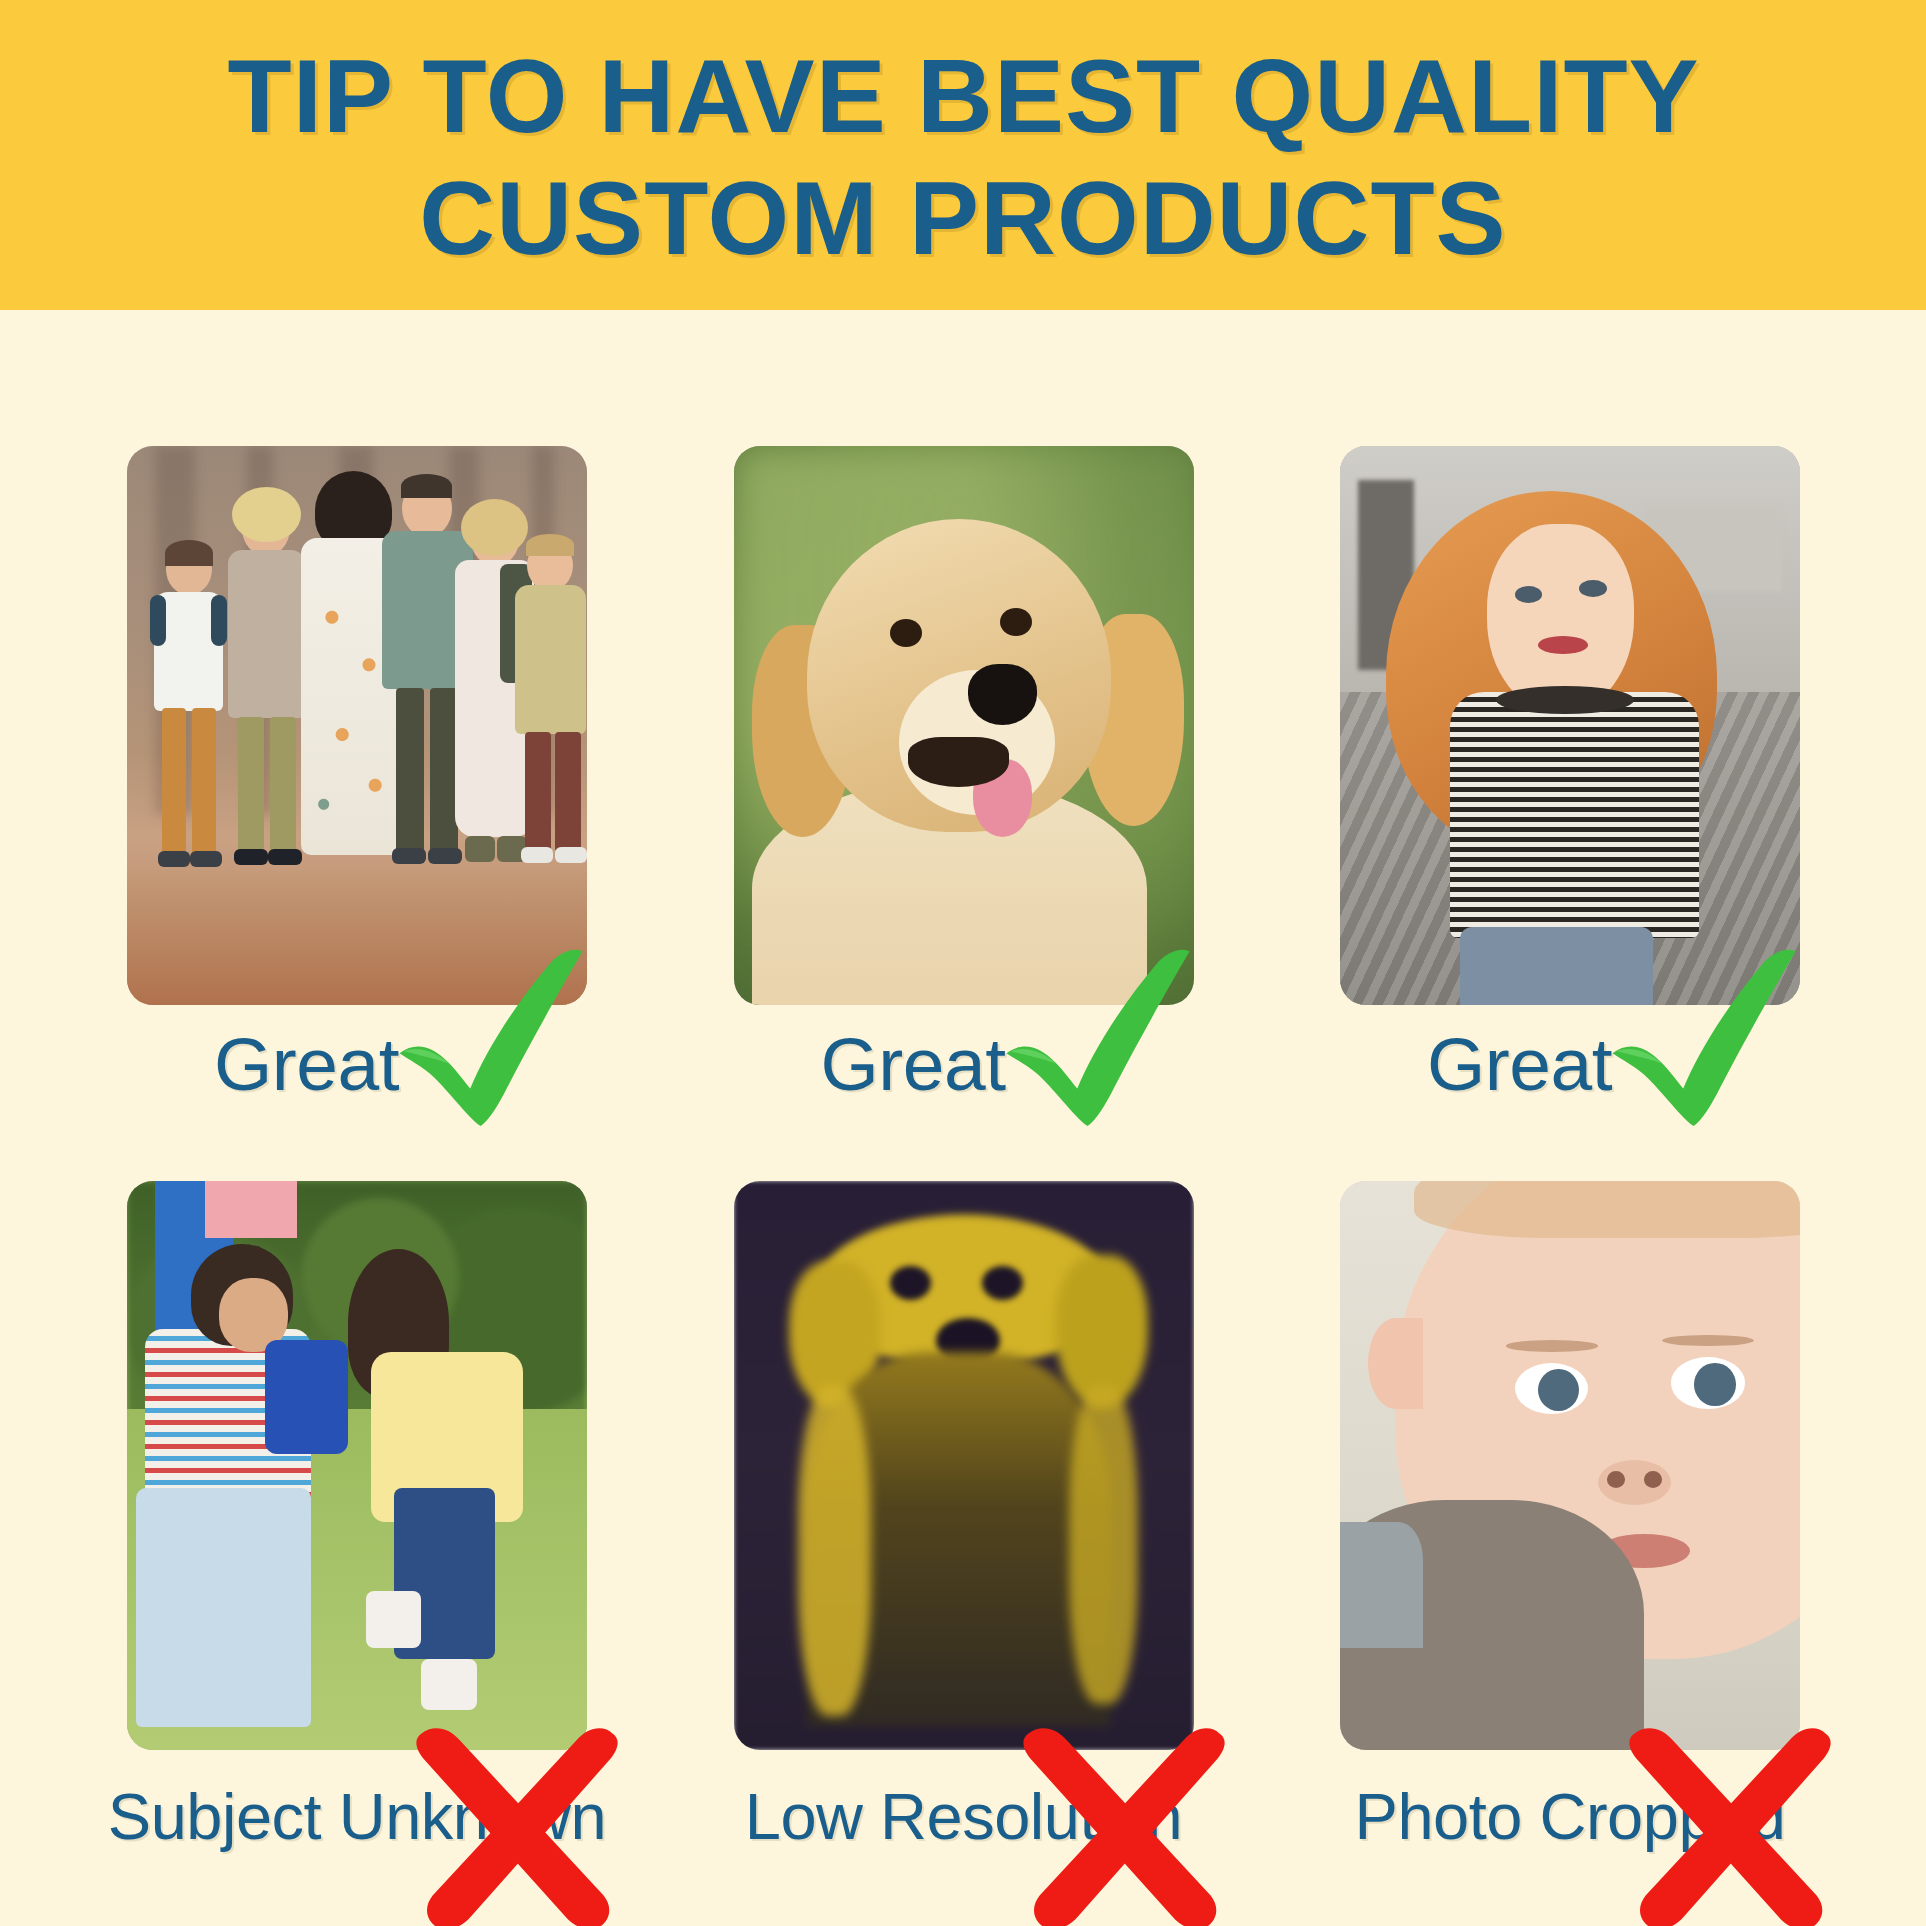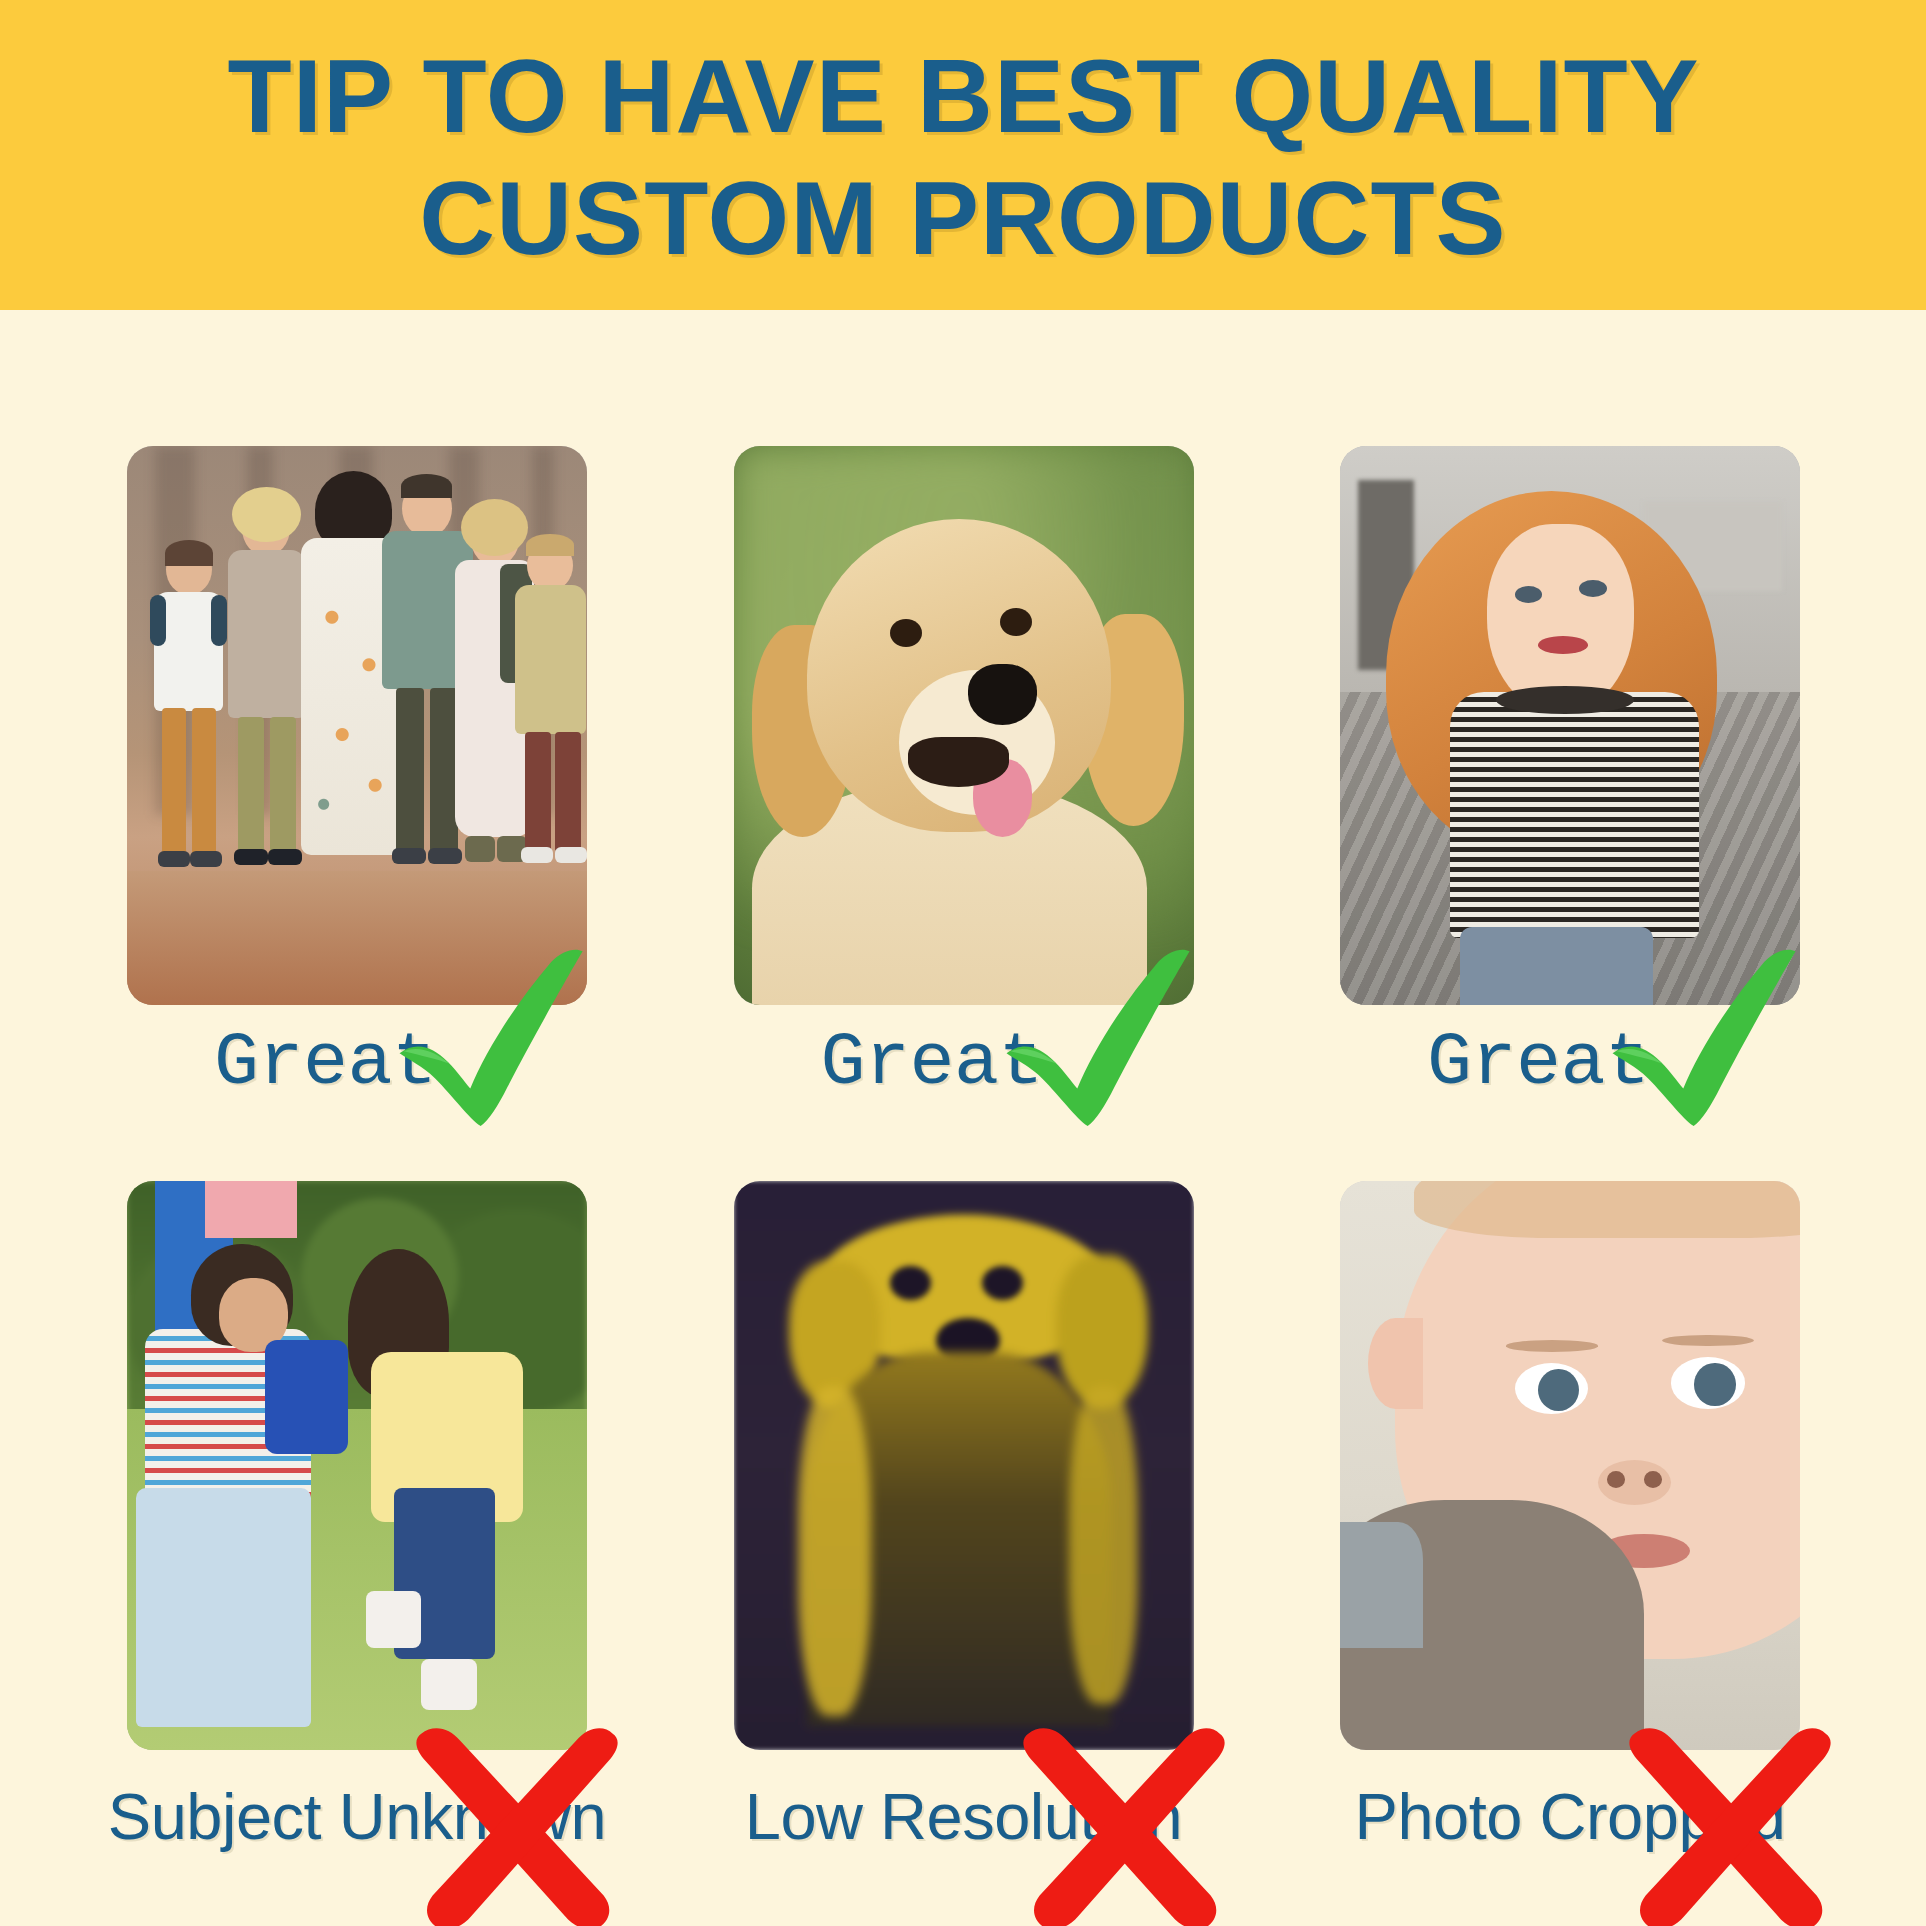--- a/index.html
+++ b/index.html
@@ -53,21 +53,21 @@
   }
   .card.tall{ height:569px; }
   .photo{ position:absolute; inset:0; }
 
   
   .caption{
     height:117px;
     display:flex; align-items:center;
     position:relative;
   }
-  .caption.good{ justify-content:flex-start; padding-left:87px;font-family:Liberation Mono, monospace; }
+  .caption.good{ justify-content:flex-start; padding-left:87px; }
   .caption-text{
     color:#1A5E8C;
     font-size:75px;
     font-weight:400;
     letter-spacing:-0.5px;
     text-shadow:2px 2px 0 rgba(120,110,70,.16);
     white-space:nowrap;
   }
   .caption.bad{ justify-content:center; padding-top:16px; }
   .caption.bad .caption-text{ font-size:65px; }

